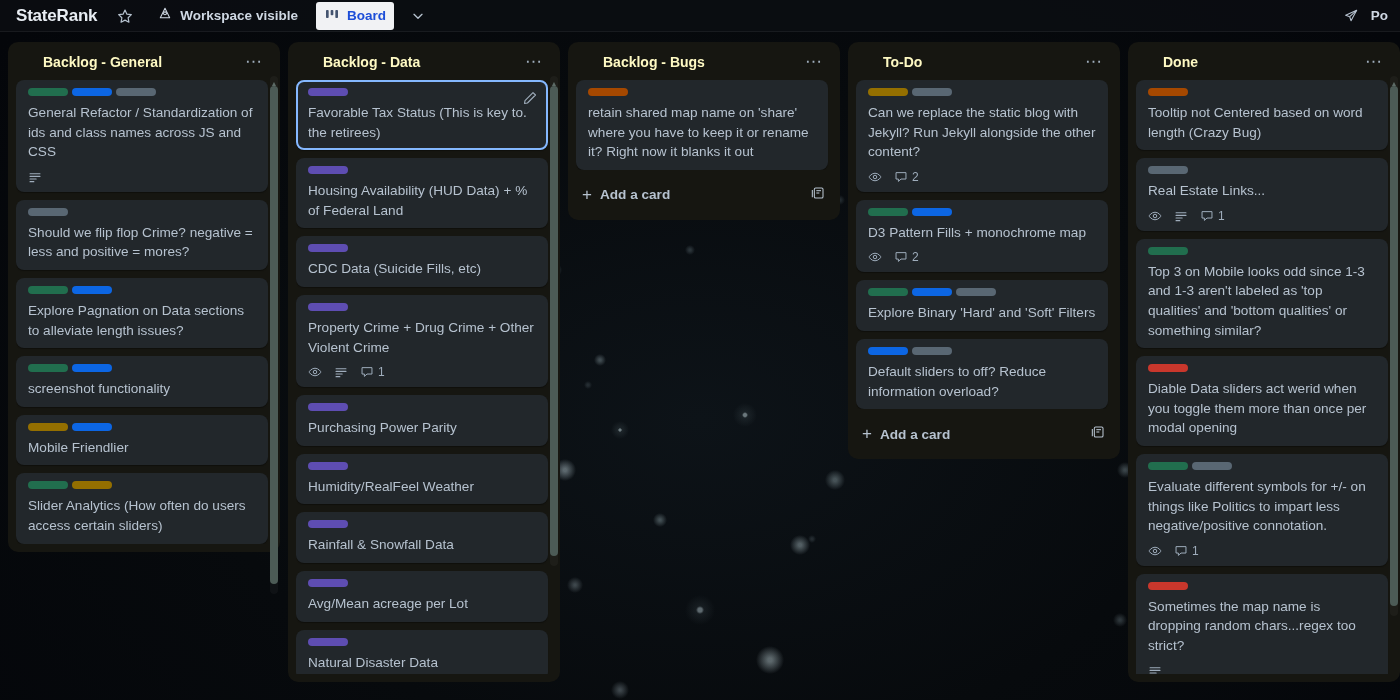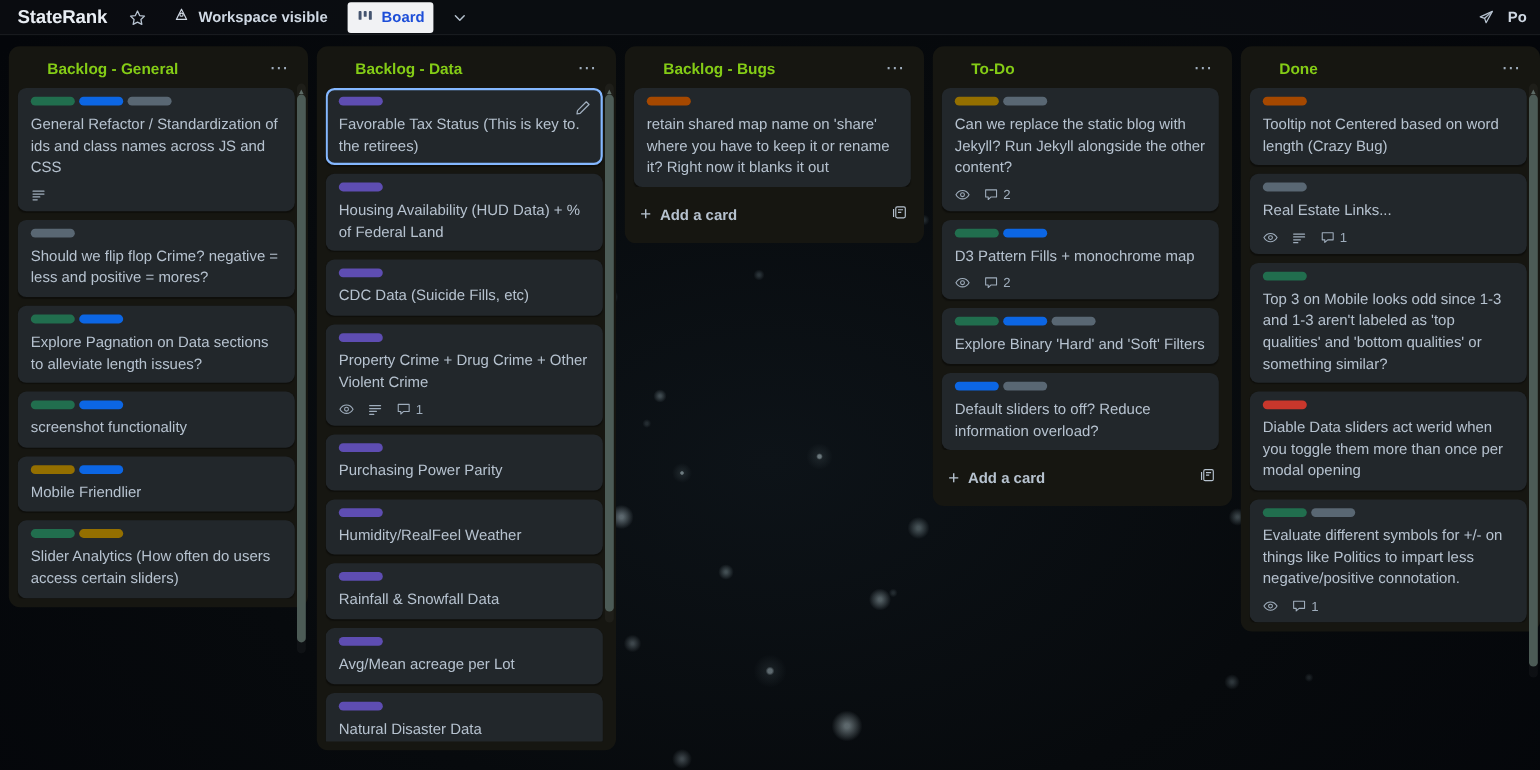--- a/index.html
+++ b/index.html
@@ -95,21 +95,21 @@
     padding: 8px 4px 8px 8px;
     max-height: 640px;
     display: flex; flex-direction: column;
     position: relative;
   }
   .list-header {
     display: flex; align-items: center; justify-content: space-between;
     padding: 4px 8px 10px 4px;
   }
   .list-title {
-    font-size: 14px; font-weight: bold; color: #84cc16; padding-left: 23px;
+    font-size: 14px; font-weight: bold; color: #fef9c3; padding-left: 23px;
   }
   .list-menu {
     color: #9fadbc; font-size: 17px; line-height: 10px;
     letter-spacing: 1px; padding: 2px 5px; border-radius: 3px;
     cursor: pointer;
   }
   .cards {
     display: flex; flex-direction: column; gap: 8px;
     overflow: hidden;
     padding-right: 8px;
@@ -570,19 +570,37 @@
             <span class="badge">
               <span>
                 <svg width="14" height="14" viewBox="0 0 24 24" fill="none" stroke="currentColor" stroke-width="1.7" stroke-linejoin="round">
                   <path d="M20.5 4.5H3.5v11h4v4l4.5-4h8.5Z"></path>
                 </svg>
               </span>
               <span>1</span>
             </span>
           </div>
         </div>
+        <div class="card">
+          <div class="labels">
+            <span class="chip" style="background:#c9372c"></span>
+          </div>
+          <div class="card-text">Sometimes the map name is dropping random chars...regex too strict?</div>
+          <div class="card-badges">
+            <span class="badge">
+              <span>
+                <svg width="14" height="14" viewBox="0 0 24 24" fill="none" stroke="currentColor" stroke-width="1.9" stroke-linecap="round">
+                  <line x1="3.5" y1="6.5" x2="20.5" y2="6.5"></line>
+                  <line x1="3.5" y1="11" x2="20.5" y2="11"></line>
+                  <line x1="3.5" y1="15.5" x2="14" y2="15.5"></line>
+                  <line x1="3.5" y1="20" x2="10" y2="20"></line>
+                </svg>
+              </span>
+            </span>
+          </div>
+        </div>
       </div>
       <div class="vscroll" style="height: 540px;">
         <div class="thumb" style="top:10px;height:520px"></div>
       </div>
       <div class="scroll-arrow" style="top: 38px;">▲</div>
     </div>
   </div>
 
 </body></html>

